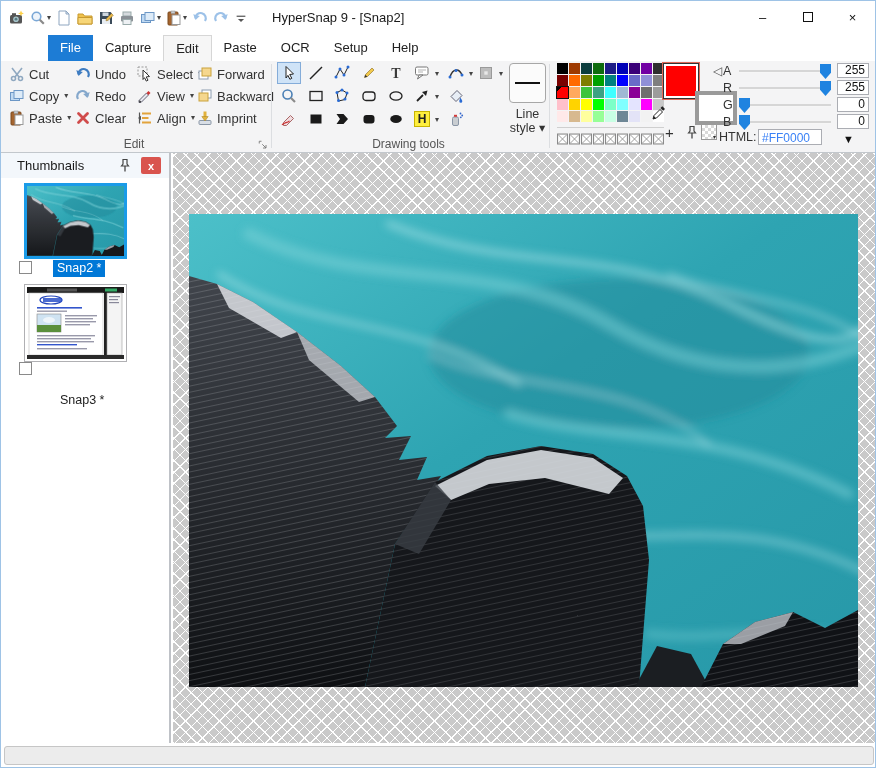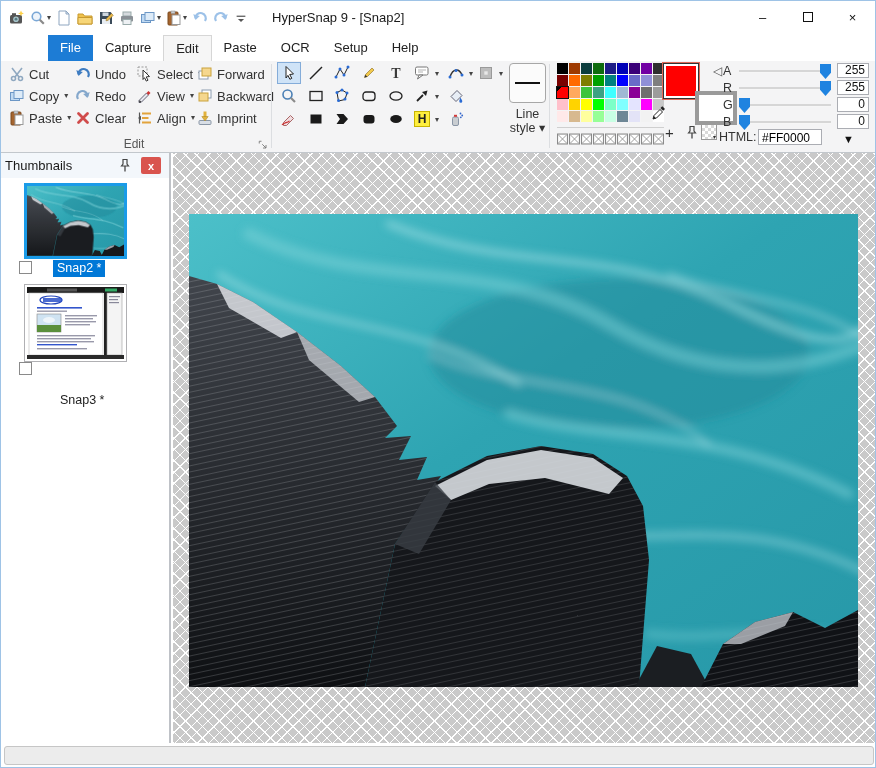--- a/index.html
+++ b/index.html
@@ -61,26 +61,26 @@
      background-size:6px 6px;background-position:0 0,3px 3px;background-color:#fff;}
   .patternbtn .pc{position:absolute;right:0;bottom:-1px;font-size:6px;color:#333;}
   .slabel{position:absolute;left:722px;width:14px;font-size:12.5px;color:#333;}
   .strack{position:absolute;left:738px;width:92px;height:3px;background:#d6d6d6;border-bottom:1px solid #f6f6f6;}
   .shandle{position:absolute;width:11px;height:15px;background:#1f83e0;
            clip-path:polygon(0 0,100% 0,100% 58%,50% 100%,0 58%);}
   .sval{position:absolute;left:836px;width:32px;height:15px;border:1px solid #abadb3;background:#fff;font-size:12px;
         text-align:right;padding-right:3px;line-height:13px;color:#111;}
   .htmlrow-label{position:absolute;left:718px;top:69px;font-size:12.5px;color:#333;}
   .htmlrow-input{position:absolute;left:757px;top:68px;width:64px;height:16px;border:1px solid #abadb3;background:#fff;
-                 font-size:12px;padding:1px 3px;color:#000000;}
+                 font-size:12px;padding:1px 3px;color:#3b82f6;}
   .dd-arrow{position:absolute;left:842px;top:72px;font-size:11px;color:#111;}
   
   .main{position:absolute;left:0;top:152px;width:100%;height:590px;}
   .thumbs{position:absolute;left:0;top:0;width:170px;height:590px;background:#fff;border-right:2px solid #bfc2c7;}
-  .thead{height:25px;background:#f3f7fb;display:flex;align-items:center;font-size:13px;color:#1a1a1a;padding-left:4px;position:relative;}
+  .thead{height:25px;background:#f3f7fb;display:flex;align-items:center;font-size:13px;color:#1a1a1a;padding-left:16px;position:relative;}
   .pinbtn{position:absolute;right:36px;top:5px;}
   .closebtn{position:absolute;right:8px;top:4px;width:20px;height:17px;border-radius:2px;color:#fff;font-size:11px;
             font-weight:bold;display:flex;align-items:center;justify-content:center;}
   .thumbwrap1{position:absolute;left:23px;top:30px;width:103px;height:76px;border:3px solid #1a9be8;overflow:hidden;}
   .thumbwrap1 svg{display:block;width:100%;height:100%;}
   .thumbwrap2{position:absolute;left:23px;top:131px;width:103px;height:78px;border:1px solid #b0b0b3;background:#fff;padding:2px;overflow:hidden;}
   .thumbwrap2 svg{display:block;width:100%;height:100%;}
   .cb{position:absolute;width:13px;height:13px;border:1px solid #8a8a8a;background:#fff;}
   .tlabel{position:absolute;font-size:12.5px;height:17px;line-height:16px;padding:0 4px;white-space:nowrap;}
   .tlabel.sel{color:#fff;}
@@ -463,20 +463,21 @@
           </svg>
         </span>
       </div>
     <div class="linestyle-box">
         <span class="ln"></span>
       </div>
     <div class="linestyle-label">
       <div>Line</div>
       <div>style ▾</div>
     </div>
+    <div class="glabel" style="left:300px;top:76px;width:215px;">Drawing tools</div>
     <div class="gsep" style="left:548px;"></div>
 
     <div class="pal" id="palette">
         <span class="sw" style="background-color: rgb(0, 0, 0);"></span>
         <span class="sw" style="background-color: rgb(158, 58, 0);"></span>
         <span class="sw" style="background-color: rgb(11, 61, 61);"></span>
         <span class="sw" style="background-color: rgb(14, 107, 14);"></span>
         <span class="sw" style="background-color: rgb(28, 28, 134);"></span>
         <span class="sw" style="background-color: rgb(0, 0, 182);"></span>
         <span class="sw" style="background-color: rgb(58, 0, 120);"></span>

